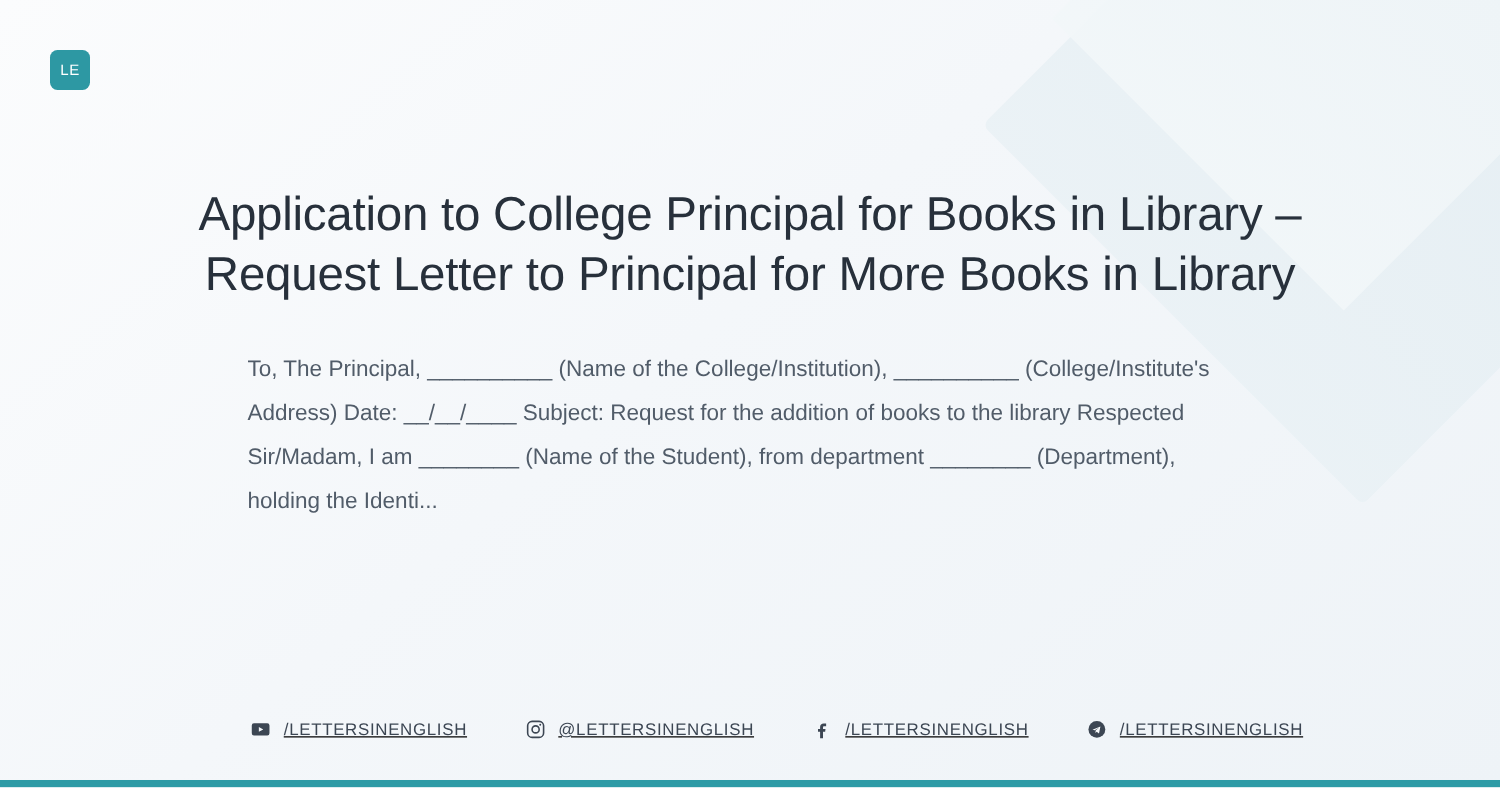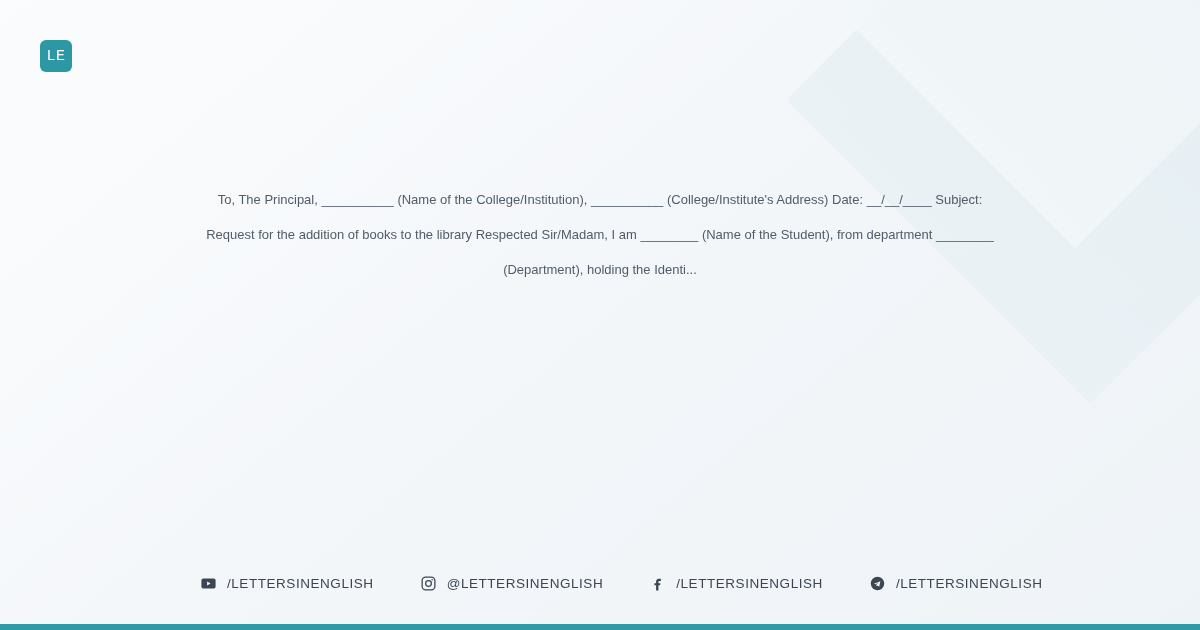--- a/index.html
+++ b/index.html
@@ -54,27 +54,26 @@
     left: 40px;
     display: flex;
     align-items: center;
     gap: 13px;
   }
   .brand-logo {
     width: 32px; height: 32px;
     border-radius: 6px;
     background: #2d98a3;
     color: #ffffff;
-    font-size: 15px;
+    font-size: 12px;
     letter-spacing: .5px;
     display: flex;
     align-items: center;
     justify-content: center;
     font-weight: 400;
-    font-family: Liberation Mono, monospace;
   }
   .brand-name {
     font-size: 16.5px;
     letter-spacing: 1.1px;
     color: #2b3440;
     font-weight: 700;
   }
   
   .content {
     position: absolute;
@@ -86,33 +85,34 @@
     text-align: center;
     font-size: 38px;
     line-height: 48px;
     color: #27303b;
     font-weight: 400;
     letter-spacing: -.2px;
   }
   .excerpt {
     margin-top: 34px;
     padding: 0 48px;
-    font-size: 13px;
+    font-size: 18px;
     line-height: 35px;
     color: #515c69;
-    text-align: center;
+    text-align: left;
   }
   
   .social-row {
     position: absolute;
     left: 200px;
     bottom: 38px;
     display: flex;
     align-items: center;
     gap: 46px;
+    text-decoration: underline;
   }
   .social {
     display: flex;
     align-items: center;
     gap: 10px;
     font-size: 13.5px;
     letter-spacing: .55px;
     color: #3c4653;
   }
   .social svg { display: block; }
@@ -141,20 +141,21 @@
 <div class="canvas">
 
   <div class="deco-diamond"></div>
   <div class="deco-diamond-2"></div>
 
   <div class="brand">
     <div class="brand-logo">LE</div>
   </div>
 
   <div class="content">
+    <h1 class="title">Application to College Principal for Books in Library – Request Letter to Principal for More Books in Library</h1>
     <p class="excerpt">To, The Principal, __________ (Name of the College/Institution), __________ (College/Institute's Address) Date: __/__/____ Subject: Request for the addition of books to the library Respected Sir/Madam, I am ________ (Name of the Student), from department ________ (Department), holding the Identi...</p>
   </div>
 
   <div class="social-row">
 
     <div class="social">
       <span>
         <svg width="17" height="17" viewBox="0 0 24 24" fill="#3c4653">
           <path d="M2 7.5A2.5 2.5 0 0 1 4.5 5h15A2.5 2.5 0 0 1 22 7.5v9a2.5 2.5 0 0 1-2.5 2.5h-15A2.5 2.5 0 0 1 2 16.5v-9zm8 1.8v5.4l5-2.7-5-2.7z"></path>
         </svg>

